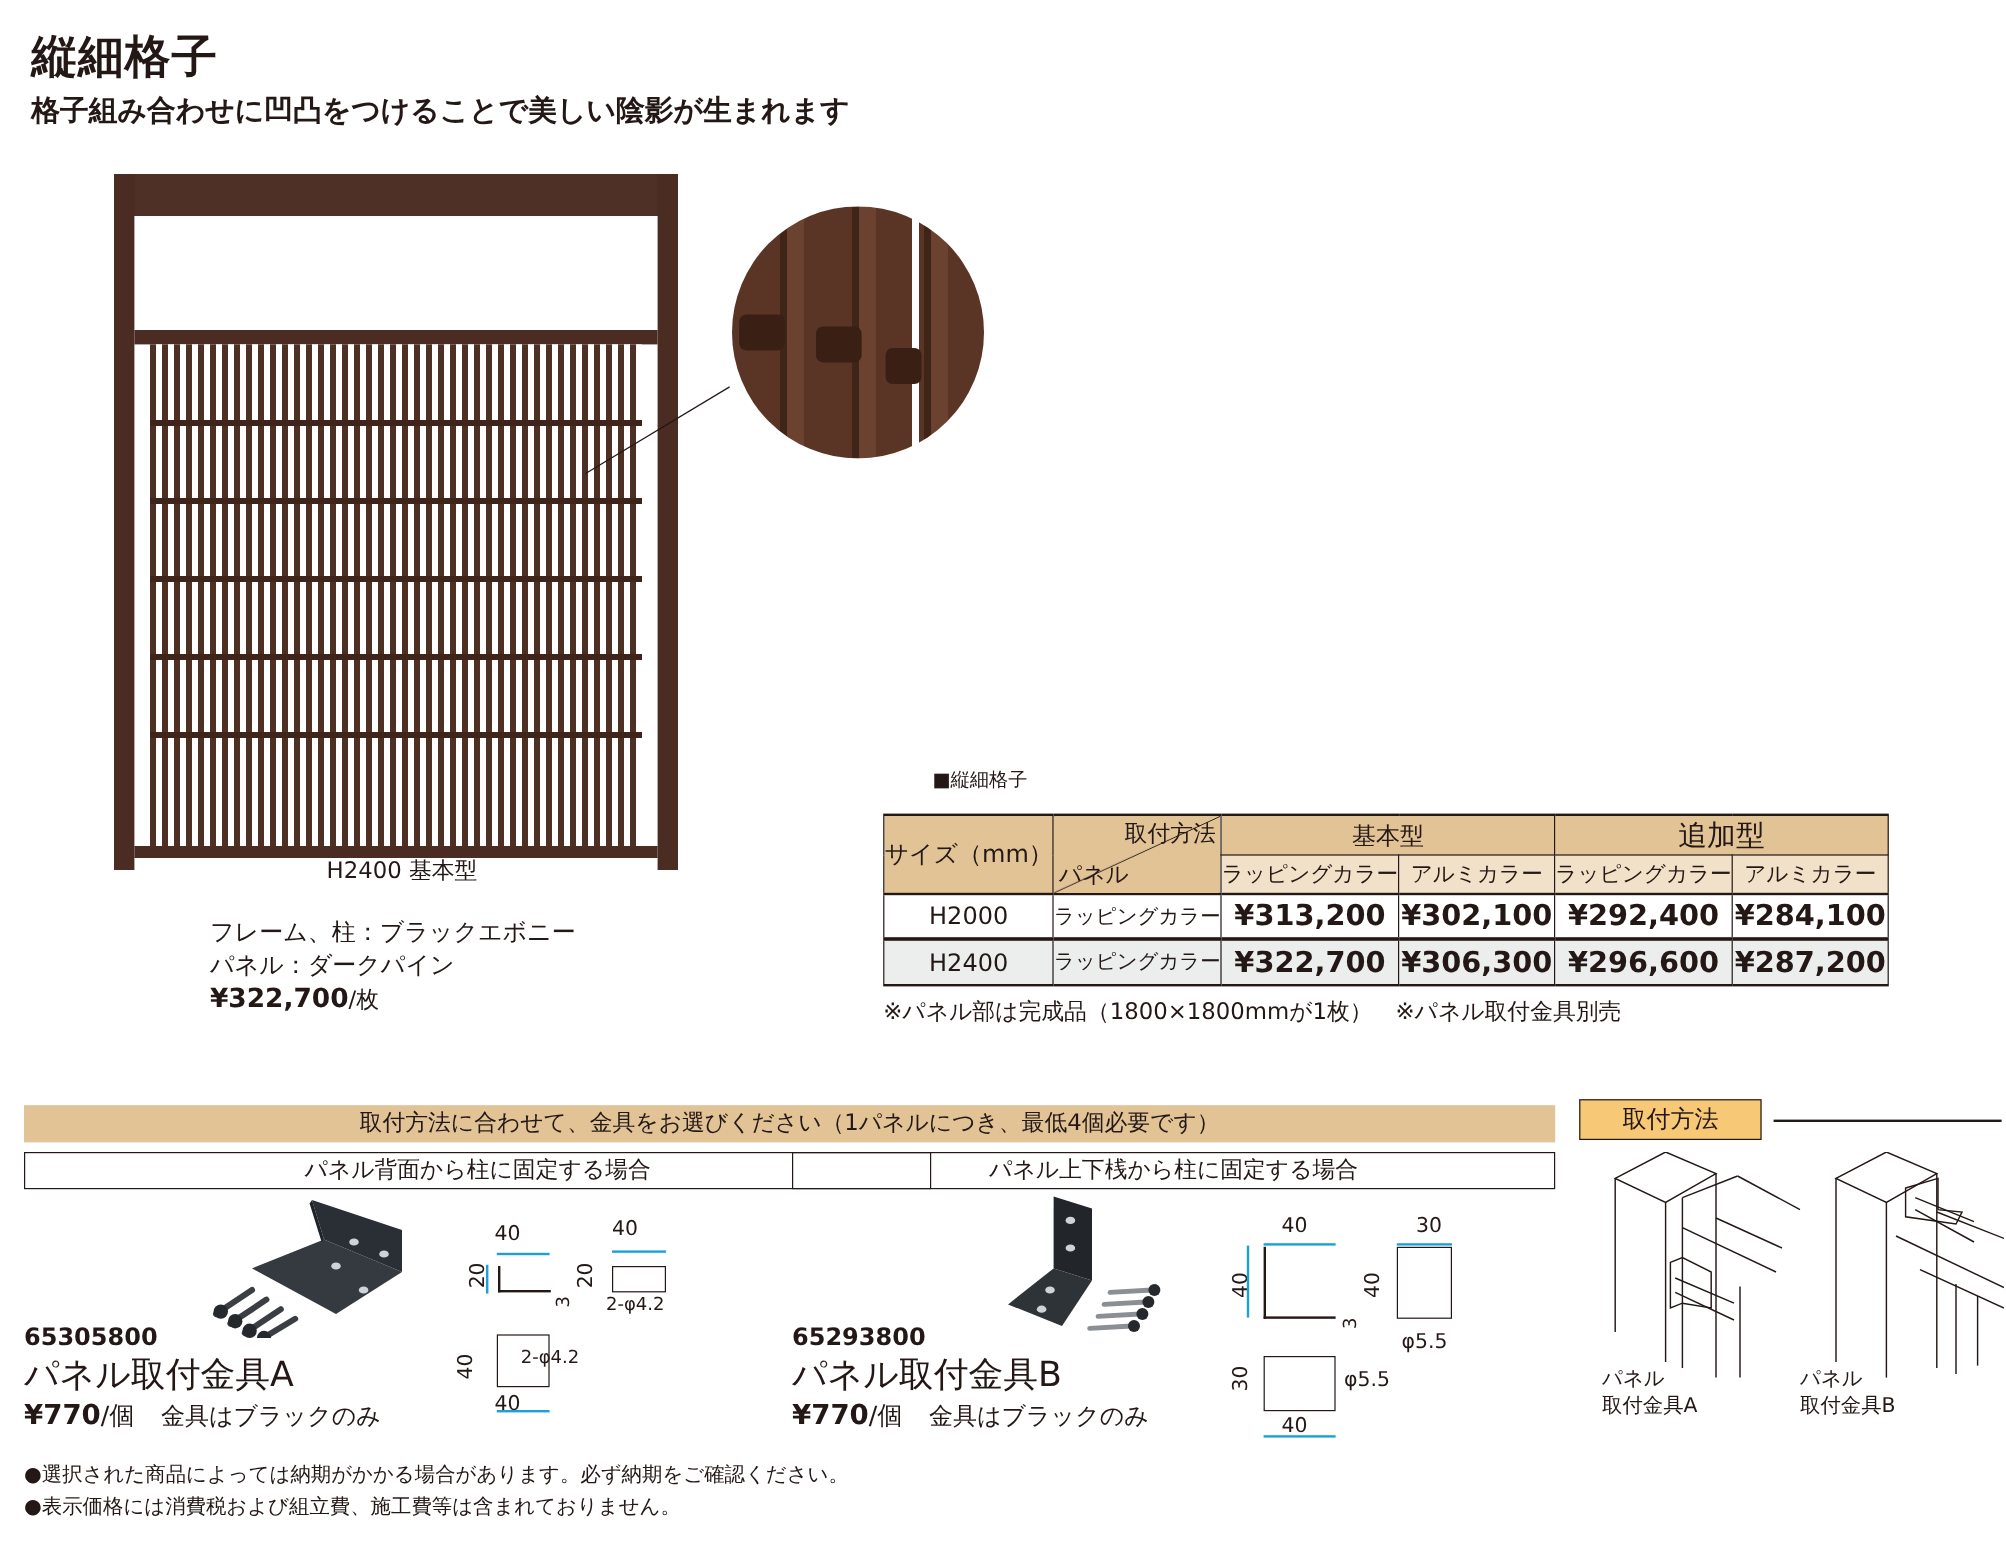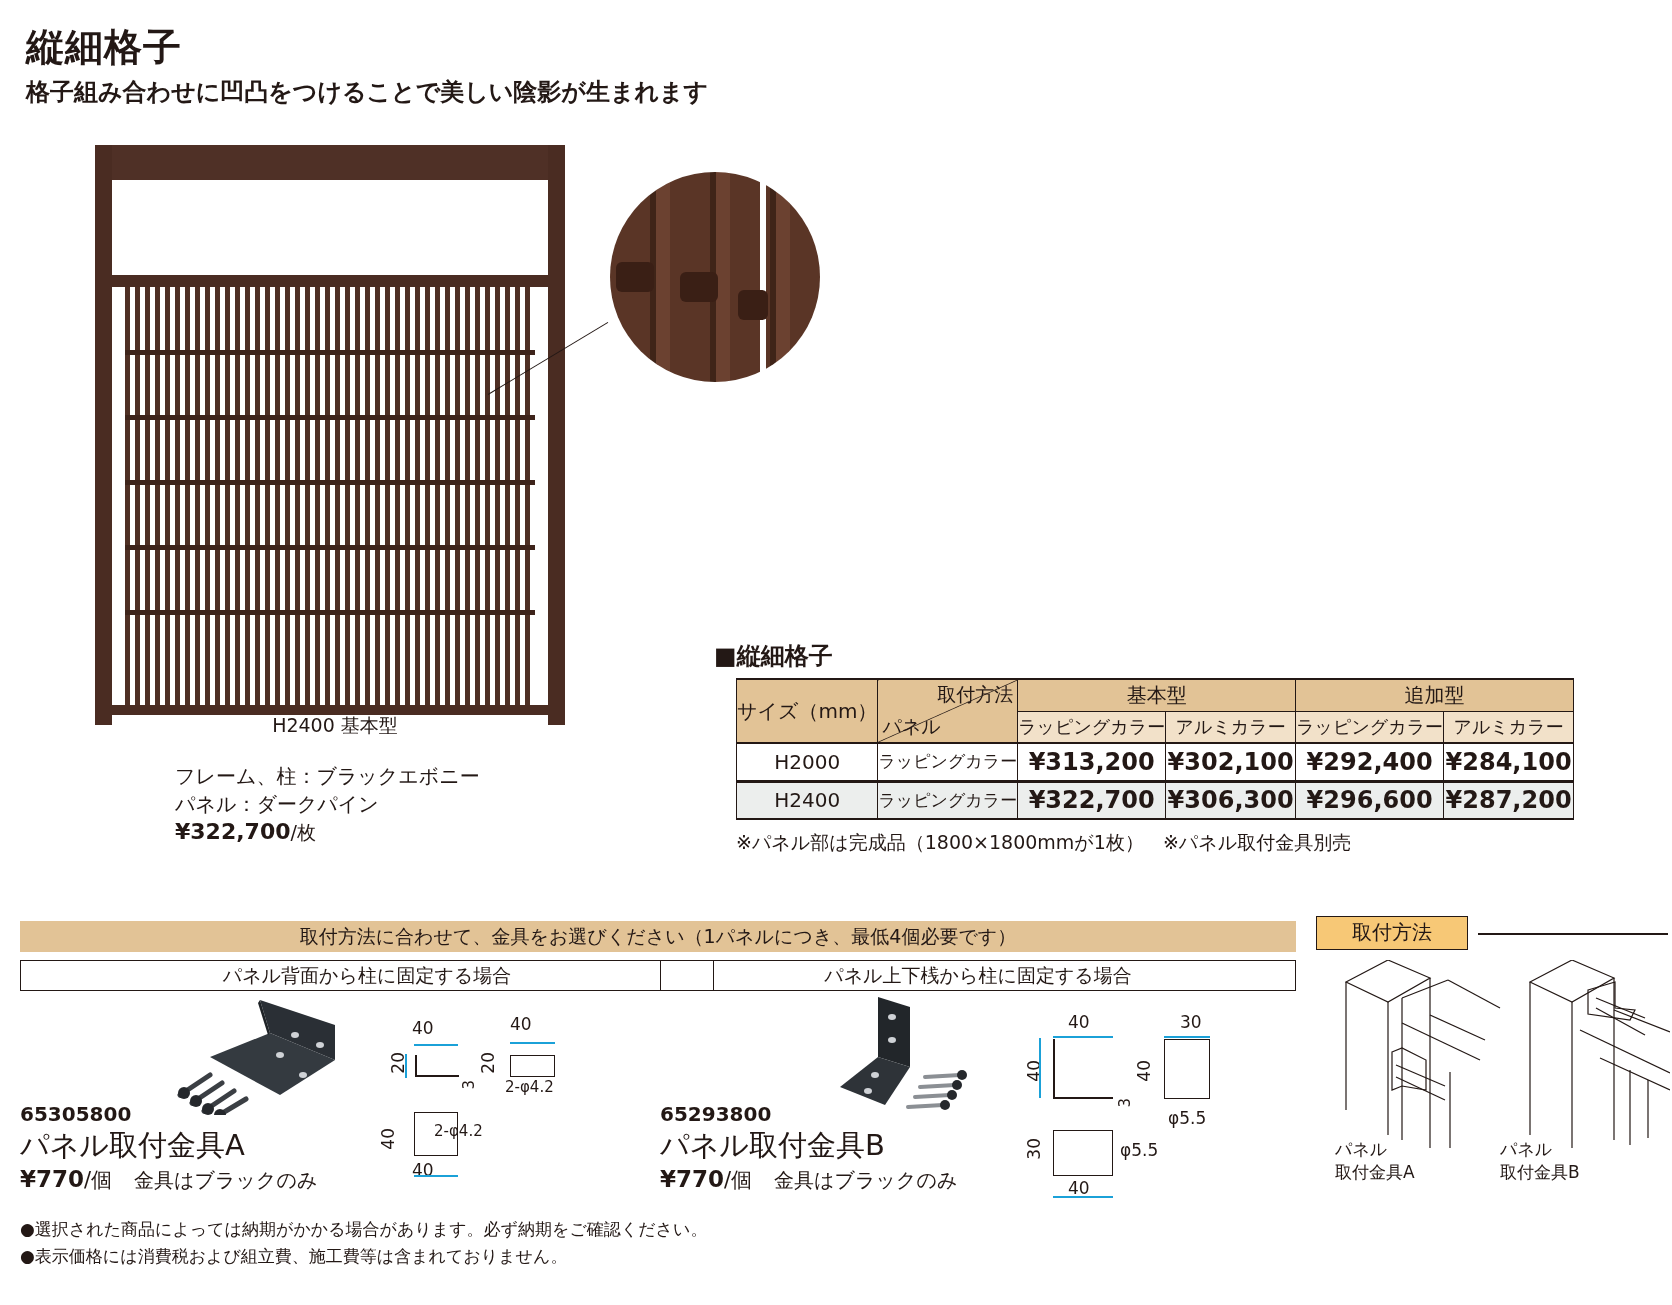--- a/index.html
+++ b/index.html
@@ -28,21 +28,21 @@
       repeating-linear-gradient(90deg, #5a3526 0 40px, #3f2418 40px 46px, #6b4130 46px 60px),
       #5a3526;
     overflow: hidden; }
   .detail-knot { position: absolute; height: 30px; background: #3a1f15; border-radius: 6px; }
 
   .spec { left: 175px; top: 762px; font-size: 20px; line-height: 28px; }
   .spec .price { font-weight: bold; font-size: 22px; }
   .spec .unit { font-weight: normal; font-size: 19px; }
 
   
-  .tbl-title { left: 714px; top: 640px; font-size: 24px; font-weight: bold; }
+  .tbl-title { left: 777px; top: 640px; font-size: 16px; font-weight: normal; }
   table.price { position: absolute; left: 736px; top: 678px; border-collapse: collapse; font-size: 18px; }
   table.price td, table.price th { border: 1px solid #231815; text-align: center; font-weight: normal; white-space: nowrap; }
   table.price thead th { background: #e2c396; }
   table.price thead tr.sub th { background: #f2e1c9; height: 32px; }
   table.price thead tr.top th { height: 32px; }
   table.price .hdr-size { width: 135px; font-size: 20px; background: #e2c396; margin-left: 24px; }
   table.price .hdr-diag { width: 137px; position: relative; background: #e2c396;
     background-image: linear-gradient(to bottom right, transparent calc(50% - 0.7px), #231815 50%, transparent calc(50% + 0.7px)); }
   .diag-top { position: absolute; right: 4px; top: 2px; font-size: 19px; }
   .diag-bot { position: absolute; left: 4px; bottom: 2px; font-size: 19px; }
@@ -114,21 +114,21 @@
 <div class="abs tbl-title">■縦細格子</div>
 <table class="price">
   <thead>
     <tr class="top">
       <th class="hdr-size" rowspan="2">サイズ（mm）</th>
       <th class="hdr-diag" rowspan="2">
         <span class="diag-top">取付方法</span>
         <span class="diag-bot">パネル</span>
       </th>
       <th colspan="2" style="font-size:20px">基本型</th>
-      <th colspan="2" style="font-size:20px">追加型</th>
+      <th colspan="2" style="font-size:24px">追加型</th>
     </tr>
     <tr class="sub">
       <th>ラッピングカラー</th>
       <th>アルミカラー</th>
       <th>ラッピングカラー</th>
       <th>アルミカラー</th>
     </tr>
   </thead>
   <tbody>
     <tr class="r1">
@@ -145,21 +145,21 @@
       <td class="p">¥322,700</td>
       <td class="p">¥306,300</td>
       <td class="p">¥296,600</td>
       <td class="p">¥287,200</td>
     </tr>
   </tbody>
 </table>
 <div class="abs tbl-note">※パネル部は完成品（1800×1800mmが1枚）　※パネル取付金具別売</div>
 
 <div class="abs hw-banner">取付方法に合わせて、金具をお選びください（1パネルにつき、最低4個必要です）</div>
-<div class="abs hw-sub" style="left:20px; width:694px;">パネル背面から柱に固定する場合</div>
+<div class="abs hw-sub" style="left:20px; width:756px;">パネル背面から柱に固定する場合</div>
 <div class="abs hw-sub" style="left:660px; width:636px;">パネル上下桟から柱に固定する場合</div>
 
 <svg class="bracket-img" style="left:170px; top:995px;" width="170" height="120" viewBox="0 0 170 120">
   <polygon points="40,62 100,38 165,65 110,100" fill="#343a40"></polygon>
   <polygon points="90,5 165,30 165,65 100,38" fill="#2a2f35"></polygon>
   <polygon points="90,5 100,38 98,40 88,8" fill="#1f2327"></polygon>
   <ellipse cx="125" cy="40" rx="4" ry="3" fill="#cfd2d6"></ellipse>
   <ellipse cx="150" cy="50" rx="4" ry="3" fill="#cfd2d6"></ellipse>
   <ellipse cx="110" cy="60" rx="4" ry="3" fill="#cfd2d6"></ellipse>
   <ellipse cx="133" cy="80" rx="4" ry="3" fill="#cfd2d6"></ellipse>

